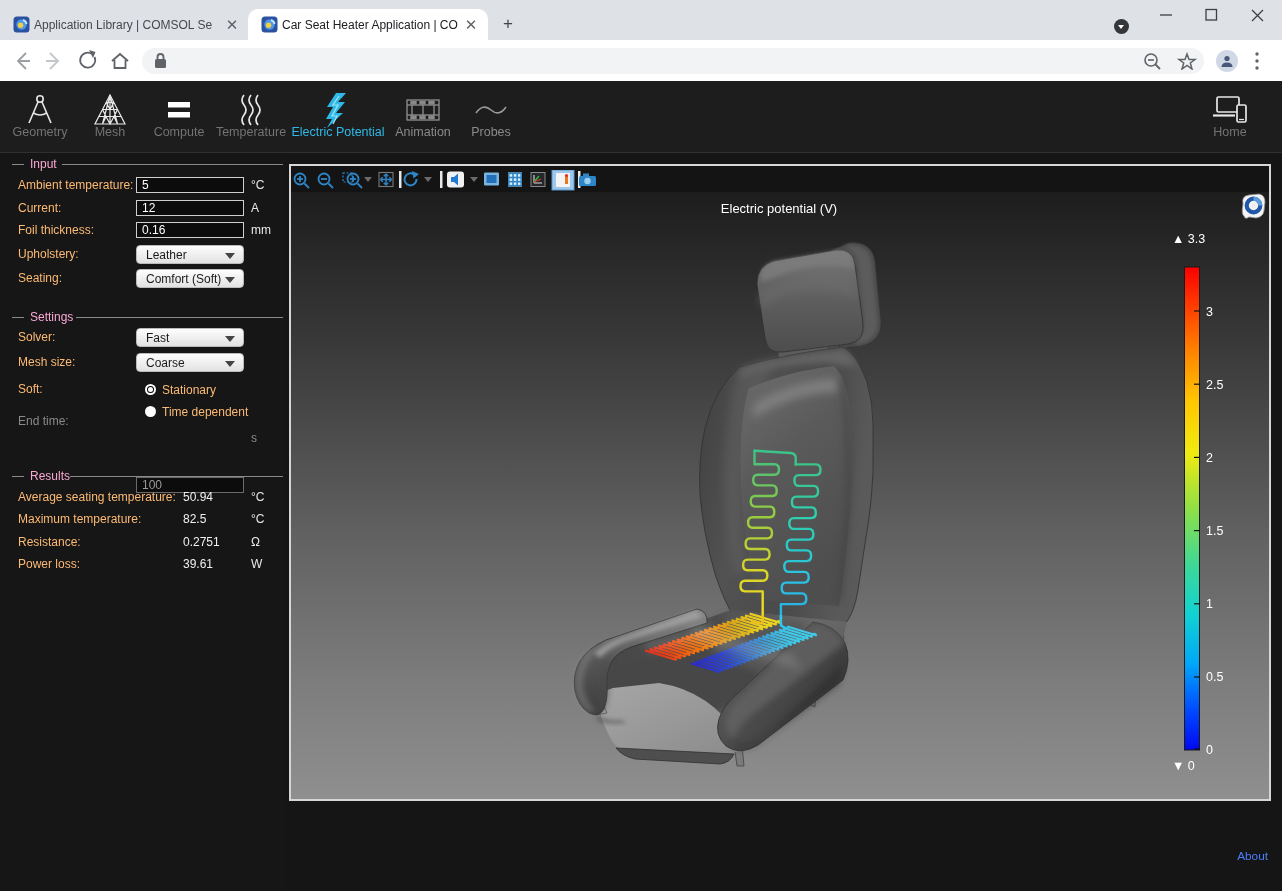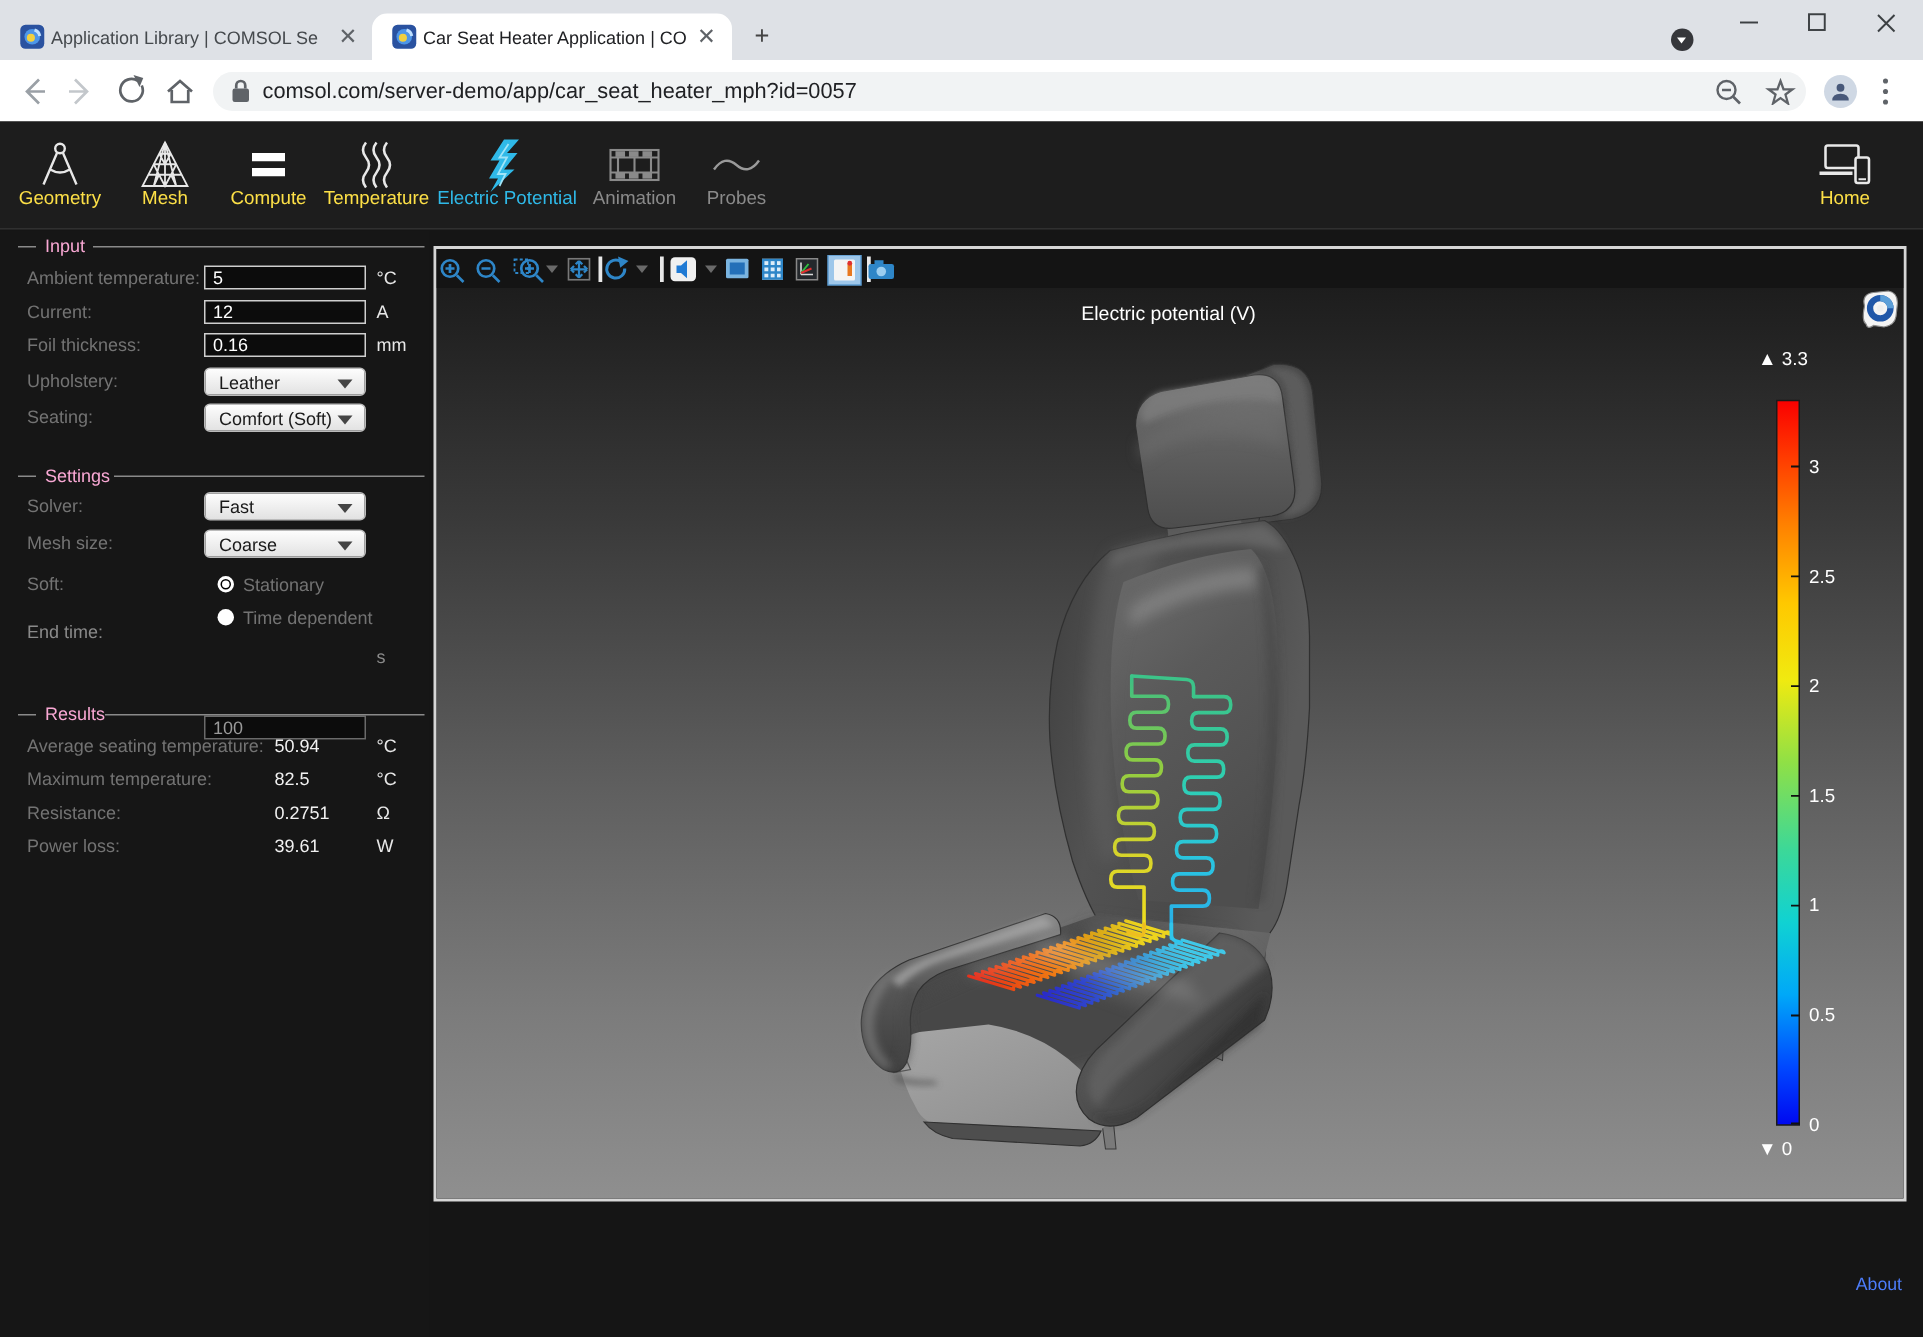--- a/index.html
+++ b/index.html
@@ -9,27 +9,27 @@
 #tab1 { left:0px; width:248px; }
 #tab2 { left:248px; width:240px; background:#ffffff; color:#202124; }
 .tabtxt { position:absolute; left:34px; top:9px; white-space:nowrap; overflow:hidden; width:178px; }
 .favicon { position:absolute; left:13px; top:7px; width:17px; height:17px; }
 .tclose { position:absolute; top:8px; width:16px; height:16px; color:#5f6368; font-size:15px; text-align:center; line-height:15px;}
 #winbtns { position:absolute; right:0; top:0; }
 #navbar { position:absolute; left:0; top:40px; width:1282px; height:41px; background:#ffffff; }
 #pill { position:absolute; left:142px; top:8px; width:1062px; height:26px; border-radius:13px; background:#f1f3f4; }
 #url { position:absolute; left:175px; top:13px; font-size:14.5px; color:#202124; }
 #ribbon { position:absolute; left:0; top:81px; width:1282px; height:72px; background:#1d1d1d; border-bottom:1px solid #303030;}
-.rbtn { position:absolute; top:10px; text-align:center; color:#fde047; font-size:12.5px; }
+.rbtn { position:absolute; top:10px; text-align:center; color:#737373; font-size:12.5px; }
 .rbtn svg { display:block; margin:0 auto; }
 .rlbl { display:block; margin-top:-4px; }
 #panel { position:absolute; left:0; top:154px; width:286px; height:737px; background:#161616; }
 .leg { position:absolute; color:#f9a8d4; font-size:12px; }
 .hline { position:absolute; height:1px; background:#8a8a8a; }
-.flbl { position:absolute; left:18px; color:#737373; font-size:12px; white-space:nowrap; }
+.flbl { position:absolute; left:18px; color:#fdba74; font-size:12px; white-space:nowrap; }
 .unit { position:absolute; left:251px; color:#e8e8e8; font-size:12px; }
 .tin { position:absolute; left:136px; width:108px; height:16px; background:#0c0c0c; border:1px solid #cfcfcf; color:#ffffff; font-size:12px; font-family:"Liberation Sans",sans-serif; padding-left:5px; }
 .sel { position:absolute; left:136px; width:108px; height:19px; border-radius:4px;
   background:linear-gradient(#fdfdfd,#e2e2e2); border:1px solid #bbbbbb; color:#1a1a1a; font-size:12px; line-height:18px; padding-left:9px; }
 .sel:after { content:""; position:absolute; right:8px; top:7px; border-left:5px solid transparent; border-right:5px solid transparent; border-top:6px solid #444; }
 .radio { position:absolute; width:11px; height:11px; border-radius:50%; background:#ffffff; }
 .rval { position:absolute; width:60px; text-align:left; color:#f0f0f0; font-size:12px; }
 #plotframe { position:absolute; left:289px; top:164px; width:982px; height:637px; border:2px solid #d6d6d6; background:#141414; }
 #gtool { position:absolute; left:0; top:0; width:978px; height:26px; background:#141414; }
 #gtool svg { position:absolute; top:4px; }
@@ -73,21 +73,20 @@
   <path d="M 50 13 L 58 21 L 50 29 M 46 21 L 58 21" stroke="#c3c7cb" stroke-width="1.8" fill="none"></path>
   <path d="M 92 14 A 7.5 7.5 0 1 0 94.5 17" stroke="#5f6368" stroke-width="1.8" fill="none"></path>
   <path d="M 89 10 L 95.5 12 L 93 18 Z" fill="#5f6368"></path>
   <path d="M 112 21 L 120 14 L 128 21 M 114.5 20 L 114.5 28 L 125.5 28 L 125.5 20" stroke="#5f6368" stroke-width="1.8" fill="none"></path>
  </svg>
  <div id="pill"></div>
  <svg style="position:absolute;left:154px;top:12px;" width="13" height="17" viewBox="0 0 13 17">
   <rect x="1" y="7" width="11" height="9" rx="1.5" fill="#5f6368"></rect>
   <path d="M 3.5 7 L 3.5 5 A 3 3 0 0 1 9.5 5 L 9.5 7" stroke="#5f6368" stroke-width="1.8" fill="none"></path>
  </svg>
- <div id="url">comsol.com/server-demo/app/car_seat_heater_mph?id=0057</div>
  <svg style="position:absolute;left:1143px;top:12px;" width="70" height="18" viewBox="0 0 70 18">
   <circle cx="8" cy="8" r="6" fill="none" stroke="#5f6368" stroke-width="1.6"></circle>
   <line x1="5" y1="8" x2="11" y2="8" stroke="#5f6368" stroke-width="1.6"></line>
   <line x1="12.5" y1="12.5" x2="17" y2="17" stroke="#5f6368" stroke-width="1.8"></line>
   <path d="M 44 2 L 46 7.5 L 52 7.5 L 47.3 11 L 49 17 L 44 13.4 L 39 17 L 40.7 11 L 36 7.5 L 42 7.5 Z" fill="none" stroke="#5f6368" stroke-width="1.5"></path>
  </svg>
  <div style="position:absolute;left:1216px;top:10px;width:22px;height:22px;border-radius:50%;background:#cfd8e4;"></div>
  <svg style="position:absolute;left:1220px;top:14px;" width="14" height="14" viewBox="0 0 14 14">
       <circle cx="7" cy="4.5" r="2.6" fill="#47587a"></circle>
       <path d="M 1.5 13 Q 1.5 8.5 7 8.5 Q 12.5 8.5 12.5 13 Z" fill="#47587a"></path>

